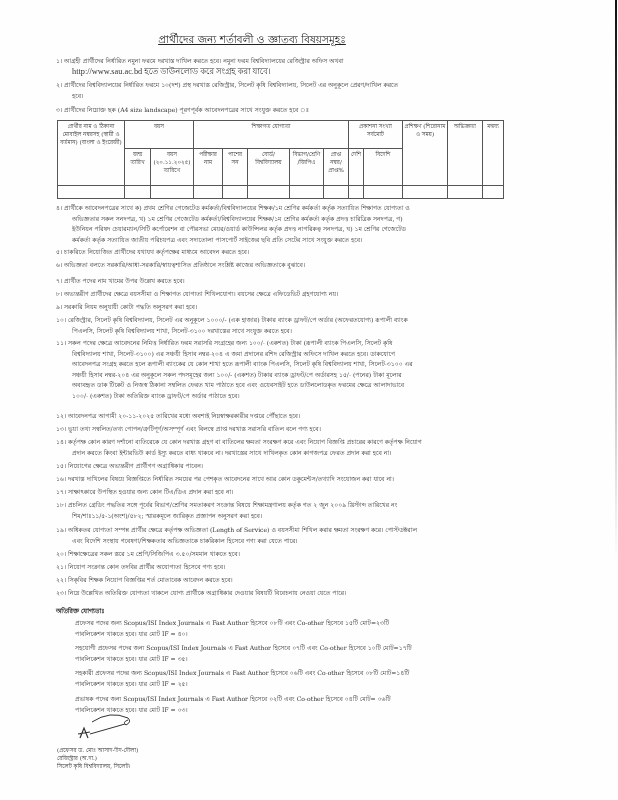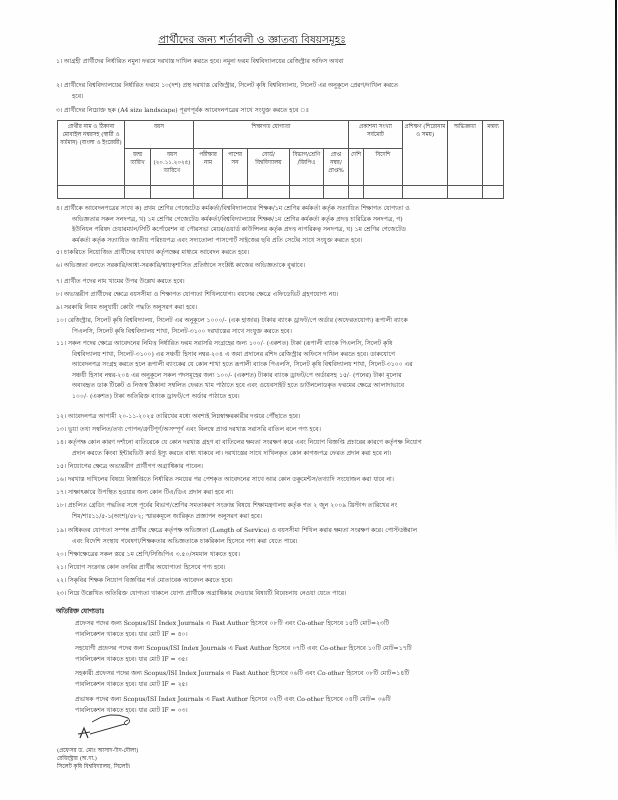--- a/index.html
+++ b/index.html
@@ -42,20 +42,21 @@
 </head>
 <body>
 
 <div class="edge"></div>
 
 <div class="title">প্রার্থীদের জন্য শর্তাবলী ও জ্ঞাতব্য বিষয়সমূহঃ</div>
 
 <div class="p" style="top:56px">
   <span>১।</span>
   <span>আগ্রহী প্রার্থীদের নির্ধারিত নমুনা ফরমে দরখাস্ত দাখিল করতে হবে। নমুনা ফরম বিশ্ববিদ্যালয়ের রেজিস্ট্রার অফিস অথবা</span>
+  <span class="ind latin">http://www.sau.ac.bd হতে ডাউনলোড করে সংগ্রহ করা যাবে।</span>
 </div>
 <div class="p" style="top:80px">
   <span>২।</span>
   <span>প্রার্থীদের বিশ্ববিদ্যালয়ের নির্ধারিত ফরমে ১০(দশ) প্রস্থ দরখাস্ত রেজিস্ট্রার, সিলেট কৃষি বিশ্ববিদ্যালয়, সিলেট এর অনুকূলে প্রেরণ/দাখিল করতে</span>
   <span class="ind">হবে।</span>
 </div>
 <div class="p" style="top:105px">
   <span>৩।</span>
   <span>প্রার্থীদের নিম্নোক্ত ছক (A4 size landscape) পূরণপূর্বক আবেদনপত্রের সাথে সংযুক্ত করতে হবে ঃ</span>
 </div>

